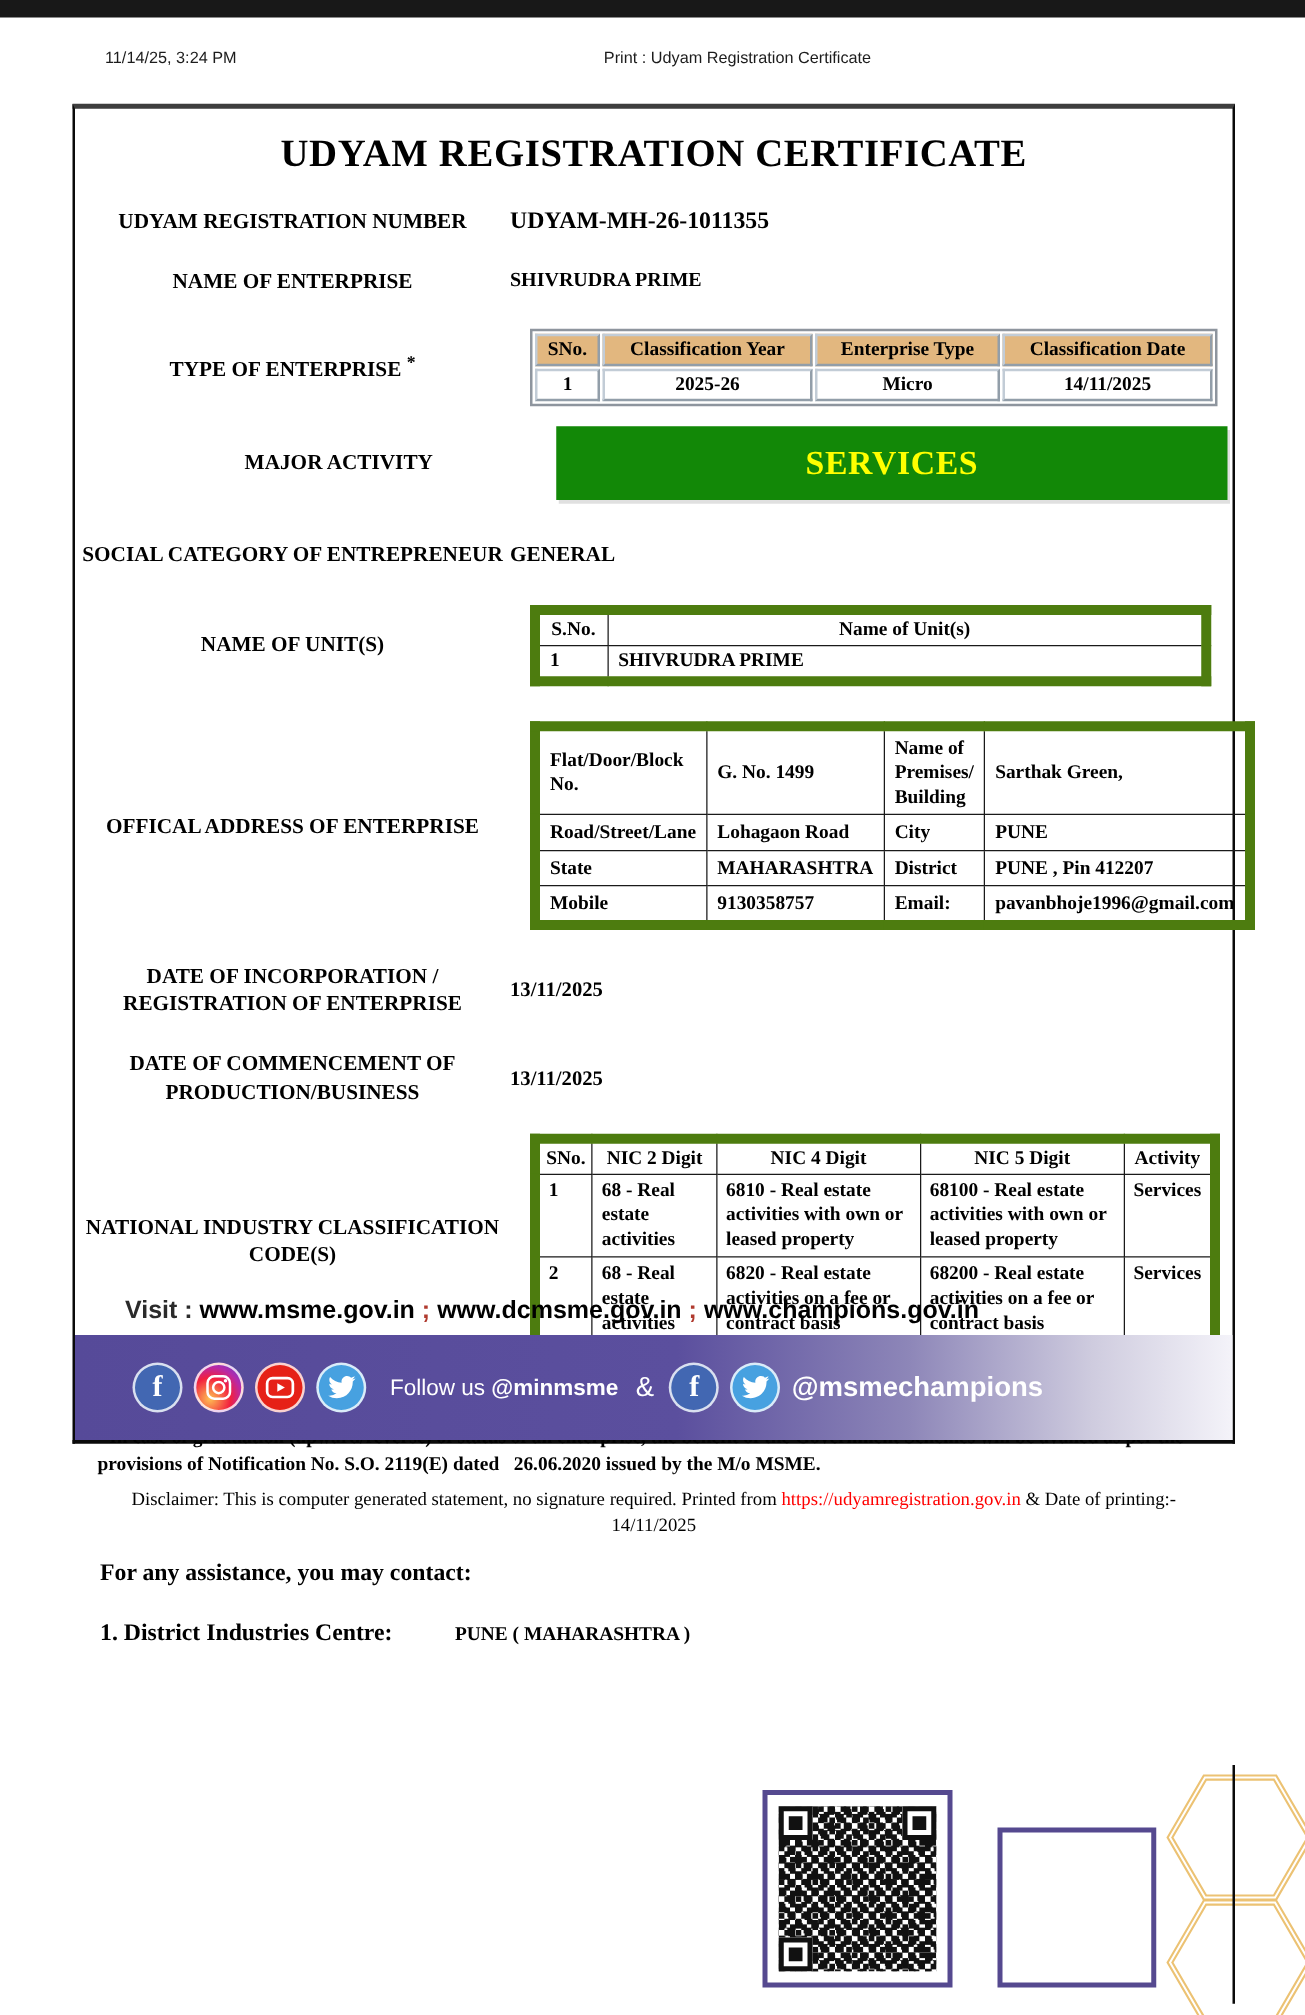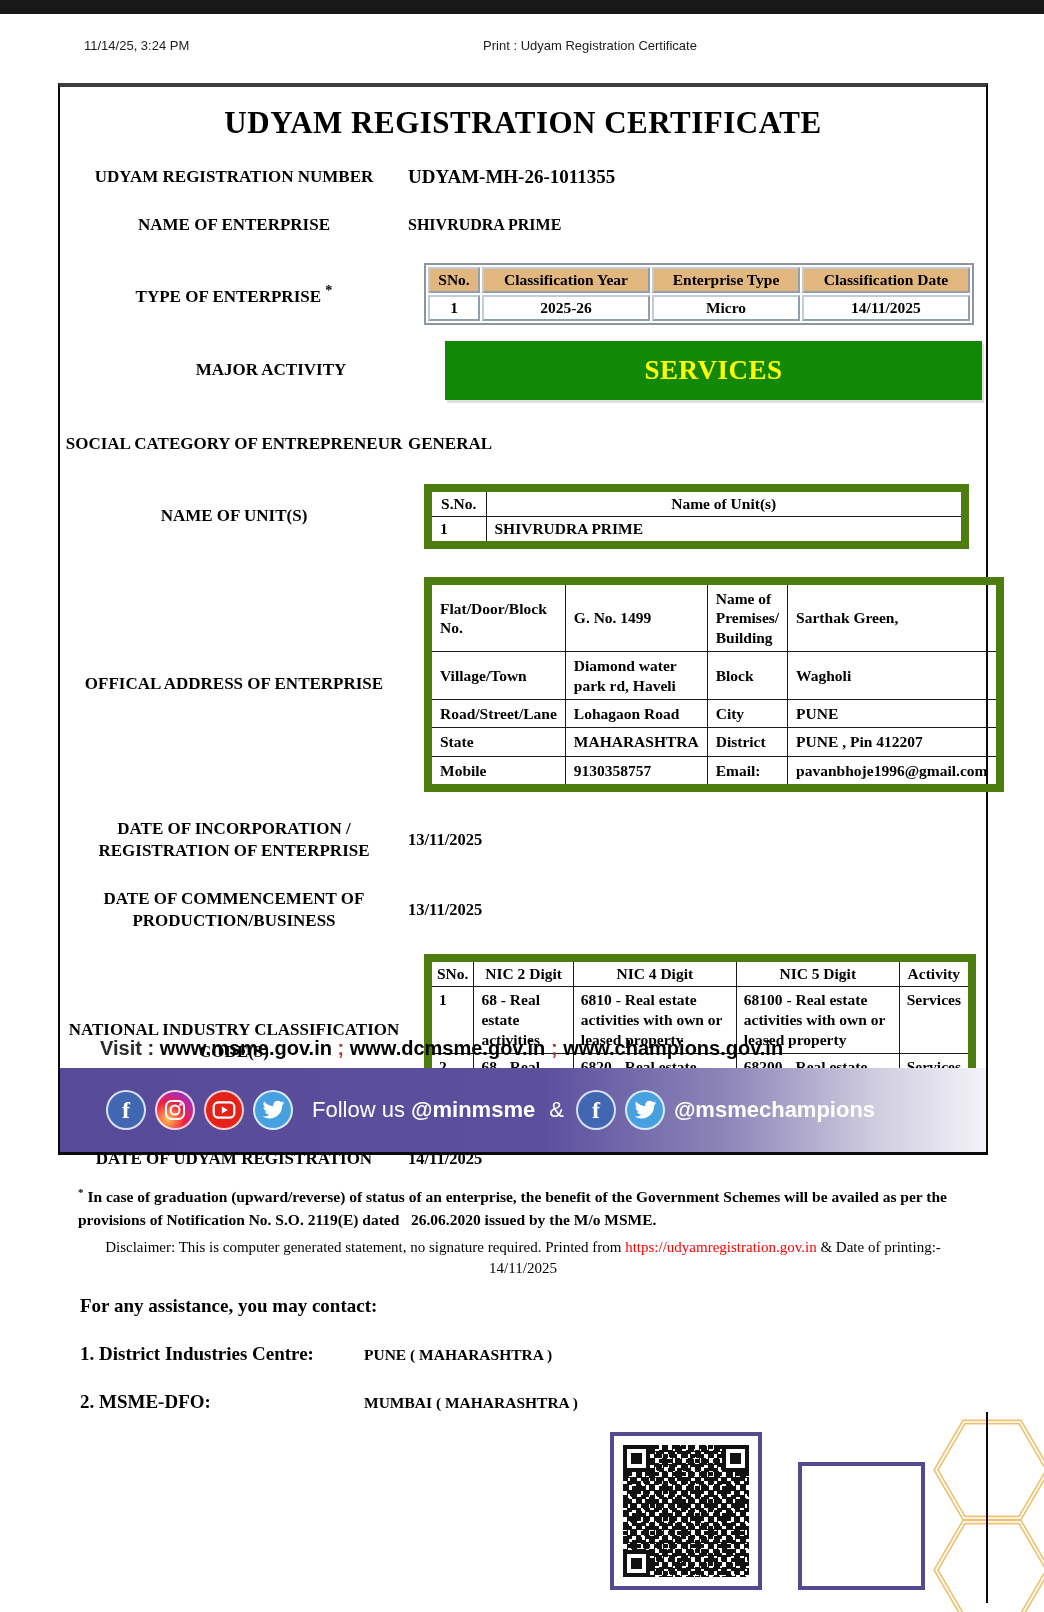--- a/index.html
+++ b/index.html
@@ -96,21 +96,21 @@
   .follow-bar { position:absolute; left:0; right:0; bottom:0; height:84px; z-index:2;
     background:linear-gradient(90deg,#564a99 0%,#5b4f9e 52%,#8d86b8 72%,#cfccdf 88%,#f4f3f9 100%);
     display:flex; align-items:center; padding-left:46px;
     font-family:"Liberation Sans", sans-serif; color:#fff; }
   .soc { width:40px; height:40px; border-radius:50%; border:2px solid rgba(255,255,255,0.8);
     margin-right:9px; display:flex; align-items:center; justify-content:center; flex:none; }
   .soc-fb { background:#4267b2; font-family:"Liberation Serif", serif; font-size:24px; font-weight:bold; color:#fff; }
   .soc-ig { background:radial-gradient(circle at 30% 75%, #fec053 0%, #f2203e 45%, #b729a8 70%, #5342d6 100%); }
   .soc-yt { background:#e62117; }
   .soc-tw { background:#47a1e0; }
-  .follow-text { font-size:22px; margin:0 14px 0 10px; white-space:nowrap; }
+  .follow-text { font-size:18px; margin:0 14px 0 10px; white-space:nowrap; }
   .follow-text b { font-weight:bold; }
   .amp { font-size:22px; margin-right:12px; }
   .handle2 { font-size:22px; font-weight:bold; white-space:nowrap; }
 
   .qr-box { position:absolute; left:610px; top:1432px; width:152px; height:158px; background:#fff;
     border:4px solid #55498f; z-index:7; display:flex; align-items:center; justify-content:center; }
   .qr-pattern { width:126px; height:132px; position:relative; background-color:#fff;
     background-image:
       repeating-conic-gradient(#111 0% 25%, transparent 0% 50%),
       repeating-conic-gradient(from 90deg, #111 0% 22%, transparent 0% 50%);
@@ -207,26 +207,20 @@
   <div class="row r-addr">
     <div class="lbl-col">OFFICAL ADDRESS OF ENTERPRISE</div>
     <div class="tbl-col">
       <table class="btable a-table">
         <tbody>
             <tr>
           <td class="a-l1">Flat/Door/Block No.</td>
           <td class="a-v1">G. No. 1499</td>
           <td class="a-l2">Name of Premises/ Building</td>
           <td>Sarthak Green,</td>
-        </tr>
-        <tr>
-          <td>Village/Town</td>
-          <td>Diamond water park rd, Haveli</td>
-          <td>Block</td>
-          <td>Wagholi</td>
         </tr>
         <tr>
           <td>Road/Street/Lane</td>
           <td>Lohagaon Road</td>
           <td>City</td>
           <td>PUNE</td>
         </tr>
         <tr>
           <td>State</td>
           <td>MAHARASHTRA</td>
@@ -300,24 +294,20 @@
     <span>14/11/2025</span>
   </div>
 
   <div class="assist-heading">For any assistance, you may contact:</div>
 
   <div class="assist-item">
     <div class="assist-label">1. District Industries Centre:</div>
     <div class="assist-value">PUNE ( MAHARASHTRA )</div>
   </div>
 
-  <div class="assist-item">
-    <div class="assist-label">2. MSME-DFO:</div>
-    <div class="assist-value">MUMBAI ( MAHARASHTRA )</div>
-  </div>
 
   <div class="visit-line">
     <span class="visit-label">Visit :</span>
     <a href="#">www.msme.gov.in</a>
     <span class="visit-sep">;</span>
     <a href="#">www.dcmsme.gov.in</a>
     <span class="visit-sep">;</span>
     <a href="#">www.champions.gov.in</a>
   </div>
 

